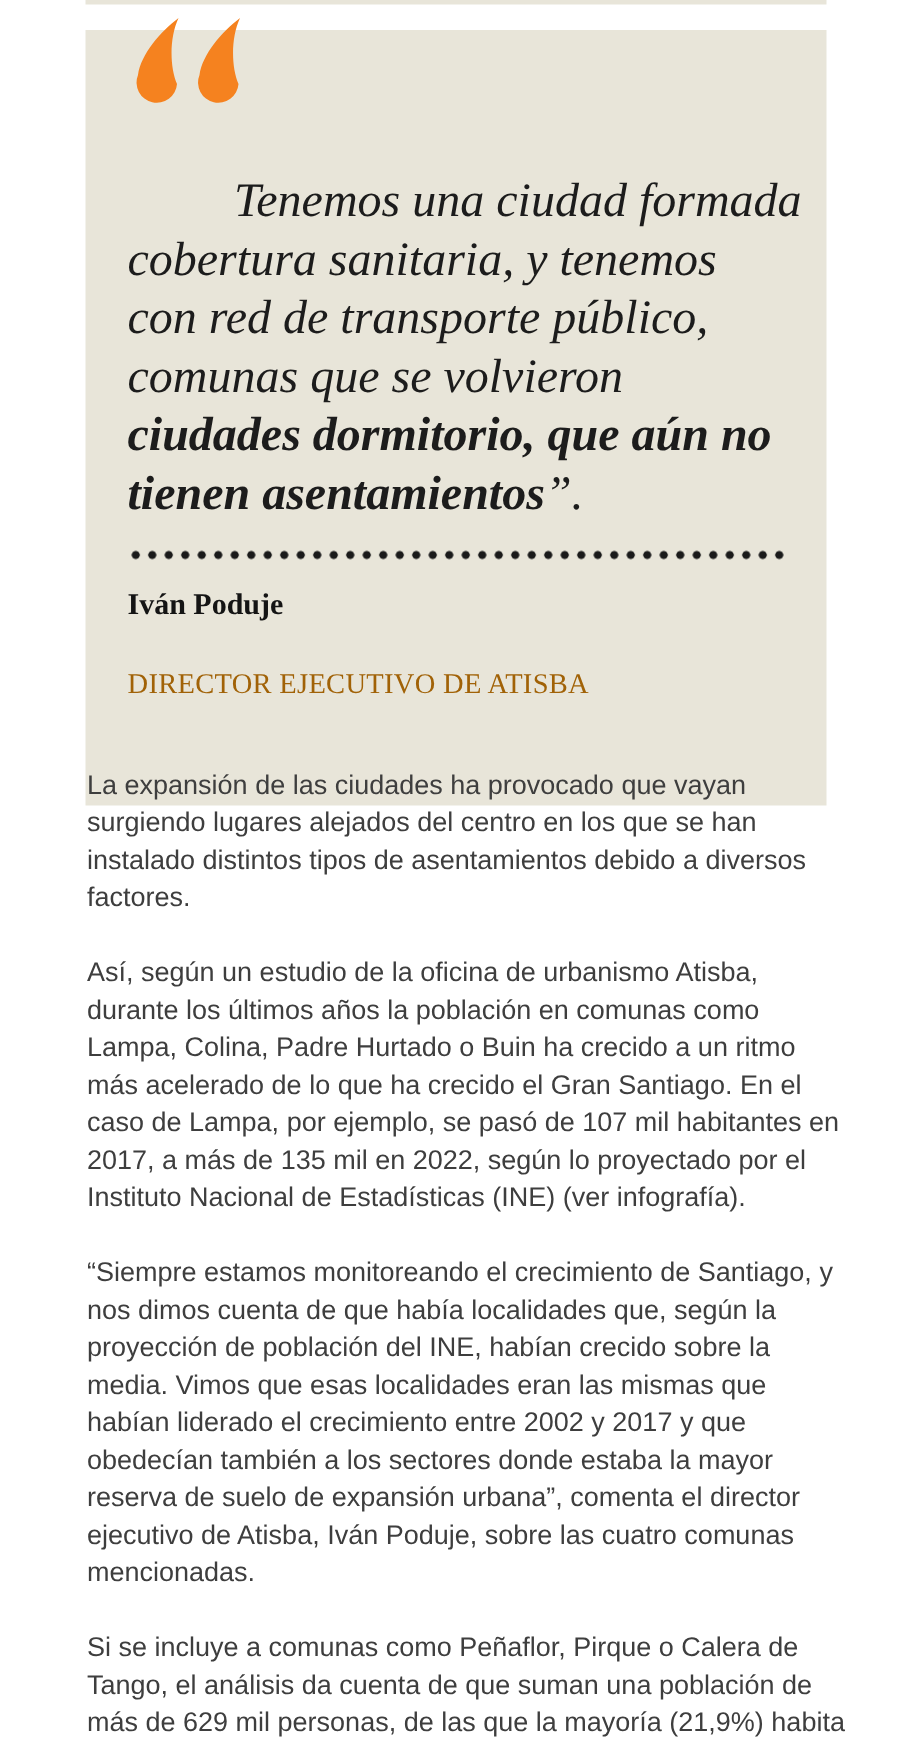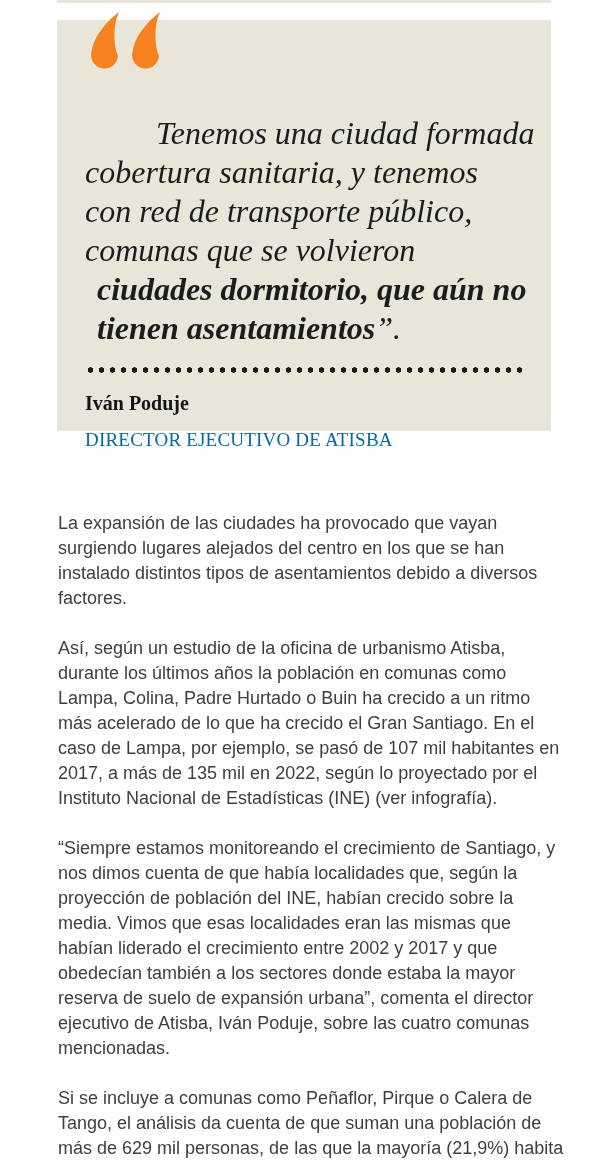--- a/index.html
+++ b/index.html
@@ -17,21 +17,21 @@
     position: absolute;
     left: 57px; top: 0;
     width: 494px; height: 3px;
     background: #e8e5d9;
   }
 
   
   .quote-card {
     position: absolute;
     left: 57px; top: 20px;
-    width: 494px; height: 411px;
+    width: 494px; height: 517px;
     box-sizing: border-box;
     padding: 0 28px;
     background: #e8e5d9;
   }
 
   .quote-glyph {
     position: absolute;
     left: 28px; top: -9px;
     width: 76px; height: 58px;
     line-height: 0;
@@ -41,21 +41,21 @@
     margin: 0;
     padding-top: 94px;
     font-family: "Liberation Serif", serif;
     font-style: italic;
     font-size: 32px;
     line-height: 39px;
     color: #1c1c1c;
   }
   .qline { white-space: nowrap; }
   .qline.indent { padding-left: 71px; }
-  .qline.qbold { font-weight: bold; margin-left: 12px; }
+  .qline.qbold { font-weight: bold; }
   .qclose { font-weight: normal; }
 
   .dots {
     margin-top: 19px;
     height: 6px;
     width: 100%;
     background-image: radial-gradient(circle, #1a1a1a 2.5px, rgba(0,0,0,0) 2.9px);
     background-size: 11px 6px;
     background-repeat: repeat-x;
   }
@@ -63,26 +63,26 @@
   .quote-author {
     margin-top: 15px;
     font-family: "Liberation Serif", serif;
     font-weight: bold;
     font-size: 20px;
     line-height: 30px;
     color: #141414;
   }
 
   .quote-role {
-    margin-top: 9px;
+    margin-top: 26px;
     font-family: "Liberation Serif", serif;
     font-size: 19px;
     line-height: 26px;
     letter-spacing: 0.2px;
-    color: #0369a1;
+    color: #a16207;
   }
 
   
   .article {
     position: absolute;
     left: 58px; top: 511px;
     width: 508px;
     font-family: "Liberation Sans", sans-serif;
     font-size: 18px;
     line-height: 25px;

